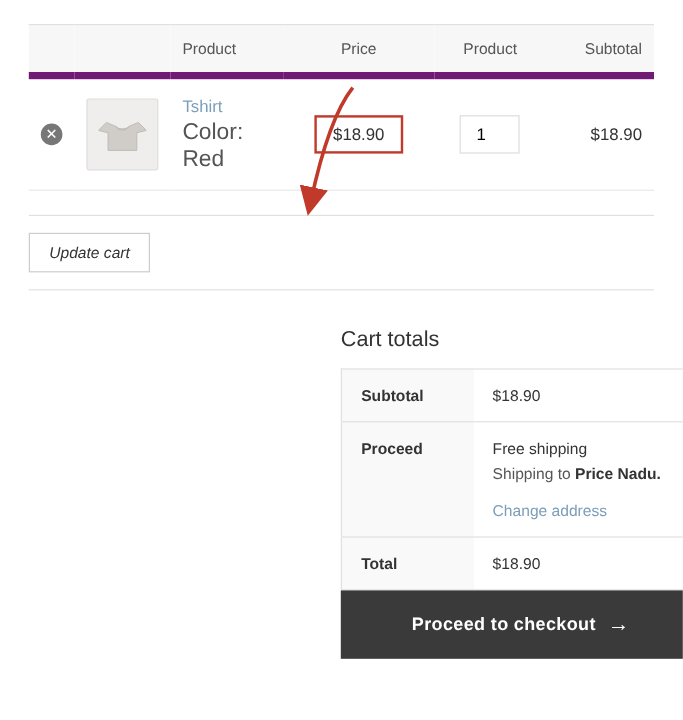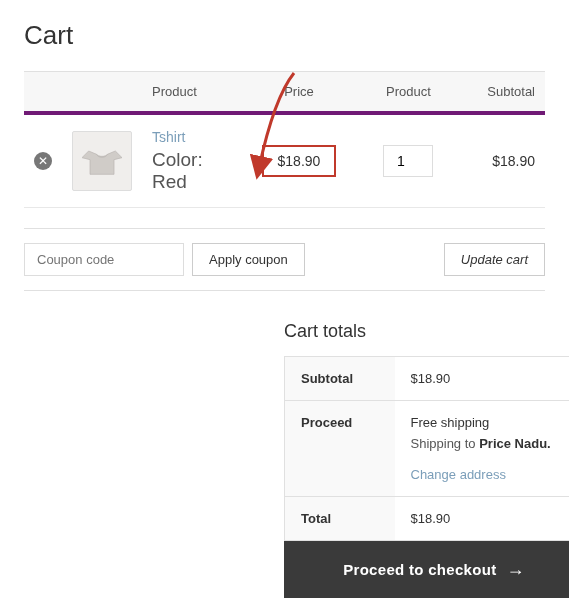--- a/index.html
+++ b/index.html
@@ -20,21 +20,21 @@
     }
     
     .cart-table {
       width: 100%;
       border-collapse: collapse;
       margin-bottom: 20px;
     }
     .cart-table thead tr {
       background: #f7f7f7;
       border-top: 1px solid #e0e0e0;
-      border-bottom: 4px solid #701a75;
+      border-bottom: 6px solid #701a75;
     }
     .cart-table thead th {
       padding: 12px 10px;
       text-align: left;
       font-weight: 400;
       color: #555;
       font-size: 13px;
     }
     .cart-table thead th.price-col { text-align: center; }
     .cart-table thead th.qty-col { text-align: center; }
@@ -238,21 +238,20 @@
 
   <svg class="annotation-arrow" width="120" height="120" viewBox="0 0 120 120">
     <defs>
       <marker id="arrowhead" markerWidth="8" markerHeight="8" refX="4" refY="4" orient="auto">
         <path d="M0,0 L8,4 L0,8 Z" fill="#c0392b"></path>
       </marker>
     </defs>
     <path d="M60,5 Q40,30 25,100" stroke="#c0392b" stroke-width="3" fill="none" marker-end="url(#arrowhead)"></path>
   </svg>
 
-  <h1>Cart</h1>
 
   <table class="cart-table">
     <thead>
       <tr>
         <th style="width:30px;"></th>
         <th style="width:70px;"></th>
         <th>Product</th>
         <th class="price-col">Price</th>
         <th class="qty-col">Product</th>
         <th class="subtotal-col">Subtotal</th>
@@ -288,24 +287,20 @@
           <input type="number" class="qty-input" value="1" style="">
         </td>
         <td class="subtotal-cell">
           <span>$18.90</span>
         </td>
       </tr>
     </tbody>
   </table>
 
   <div class="coupon-row">
-    <div class="coupon-left">
-      <input type="text" class="coupon-input" placeholder="Coupon code" style="">
-      <button class="apply-btn">Apply coupon</button>
-    </div>
     <button class="update-btn">Update cart</button>
   </div>
 
   <div class="cart-totals-section">
     <h2 class="cart-totals-title">Cart totals</h2>
     <table class="totals-table">
       <tbody>
         <tr>
           <td>Subtotal</td>
           <td>$18.90</td>

